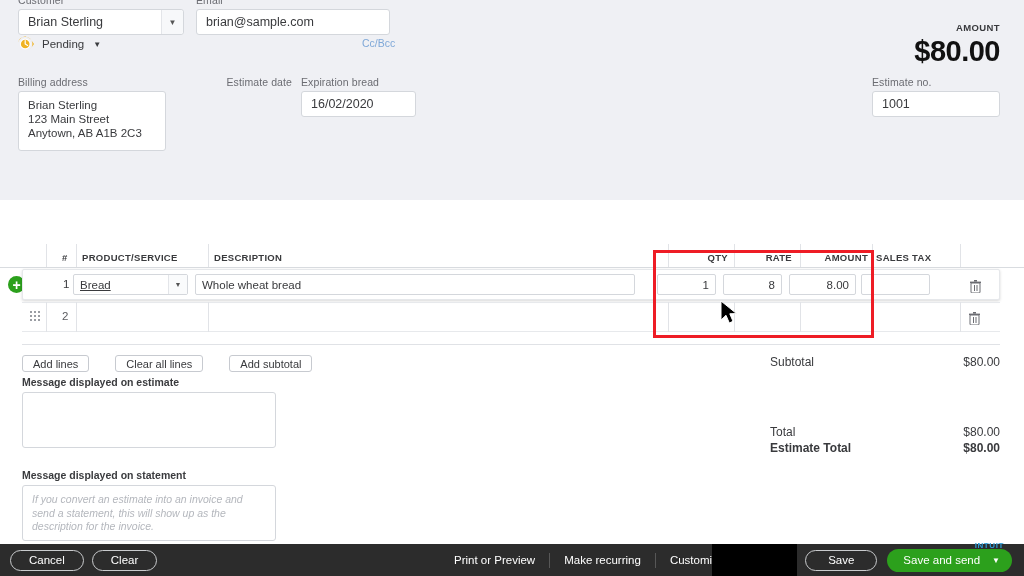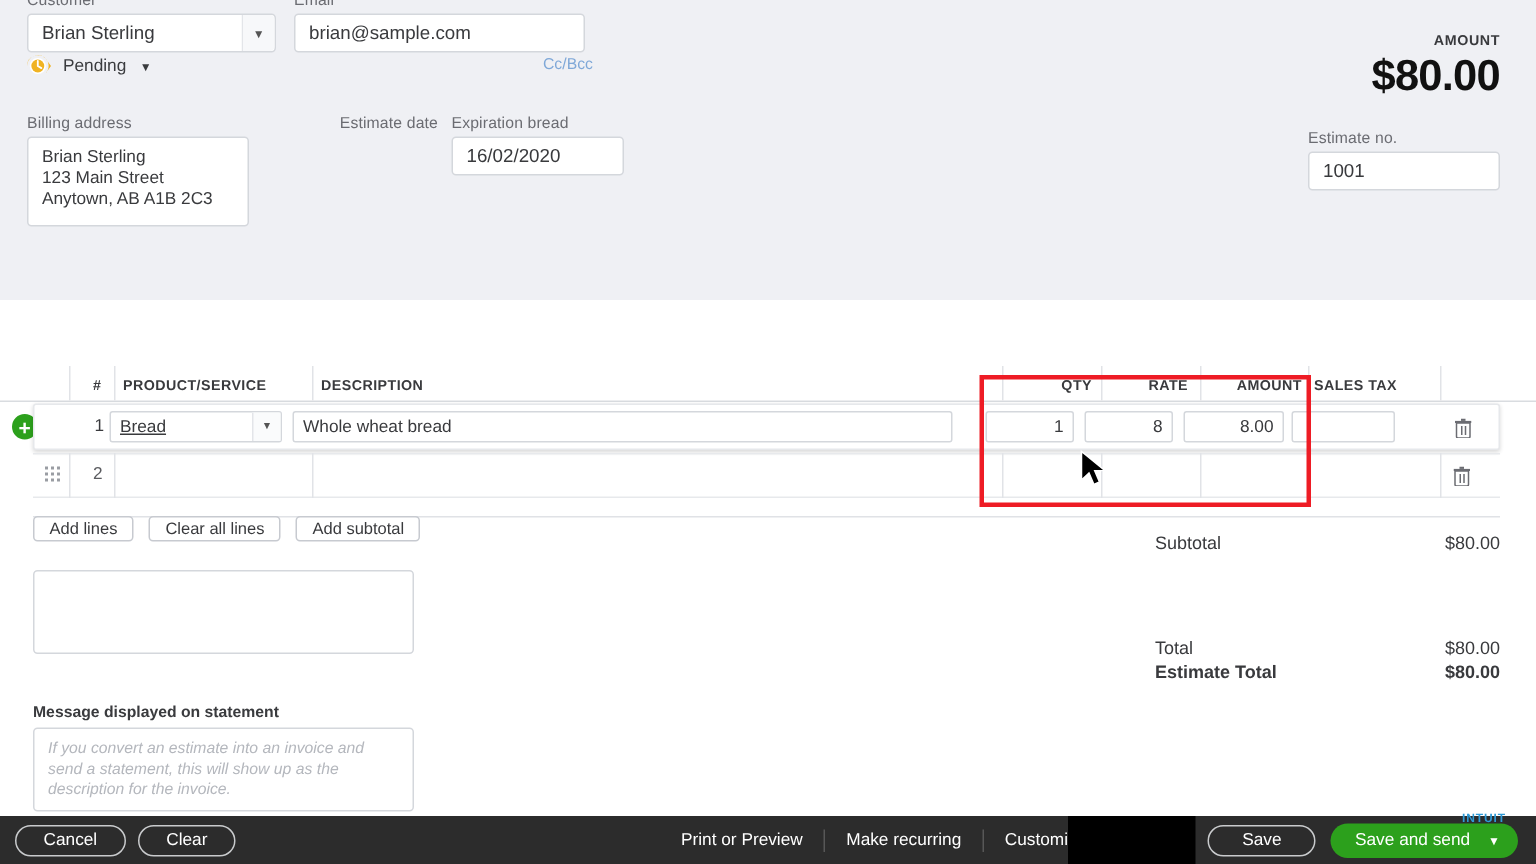--- a/index.html
+++ b/index.html
@@ -58,21 +58,21 @@
     background:#fff; border:1px solid #d4d7dc; border-radius:3px;
     height:60px; padding:6px 9px; font-size:11.5px; line-height:14px;
     color:#393a3d; white-space:pre-line;
   }
   #estdate-block{ position:absolute; left:177px; top:76px; width:115px;text-align:right; }
   #expdate-block{ position:absolute; left:301px; top:76px; width:115px; }
 
   #amount-block{ position:absolute; right:24px; top:22px; text-align:right; }
   #amount-label{ font-size:9.5px; font-weight:bold; letter-spacing:.4px; color:#393a3d; }
   #amount-value{ font-size:29px; font-weight:bold; letter-spacing:-.5px; color:#111; margin-top:2px;}
-  #estno-block{ position:absolute; right:24px; top:86px; width:128px; }
+  #estno-block{ position:absolute; right:24px; top:76px; width:128px; }
 
   
   #items-area{ position:absolute; left:0; top:244px; width:1024px; }
   #items-table{ position:relative; width:1024px; }
 
   .grid-row{ position:relative; height:28px; }
   #hdr-row{
     height:24px; border-bottom:1px solid #d9dce0;
     position:relative;
   }
@@ -123,21 +123,21 @@
 
   .trash{ position:absolute; width:11px; height:13px; cursor:pointer; }
 
   #redbox{
     position:absolute; left:653px; top:250px; width:221px; height:88px;
     border:3px solid #ee1c25; pointer-events:none; z-index:30;
   }
   #cursor{ position:absolute; left:720px; top:300px; z-index:40; pointer-events:none; }
 
   
-  #btn-row{ position:absolute; left:22px; top:344px; display:flex; gap:10px; }
+  #btn-row{ position:absolute; left:22px; top:355px; display:flex; gap:26px; }
   .lt-btn{
     border:1px solid #c7cad0; background:#fff; border-radius:3px;
     font-size:11px; color:#393a3d; height:17px; padding:0 10px;
     display:flex; align-items:center; cursor:pointer;
     font-family:"Liberation Sans", sans-serif;
   }
   #divider-line{ position:absolute; left:22px; top:344px; width:978px; height:1px; background:#e0e2e6; }
 
   .msg-label{ font-size:10.5px; color:#3a3b3e; font-weight:bold; }
   #msg-est-block{ position:absolute; left:22px; top:376px; width:254px; }
@@ -351,20 +351,21 @@
 
 <div id="divider-line"></div>
 
 <div id="btn-row">
   <button class="lt-btn">Add lines</button>
   <button class="lt-btn">Clear all lines</button>
   <button class="lt-btn">Add subtotal</button>
 </div>
 
 <div id="msg-est-block">
+  <div class="msg-label">Message displayed on estimate</div>
   <div class="msg-box"></div>
 </div>
 
 <div id="msg-stmt-block">
   <div class="msg-label">Message displayed on statement</div>
   <div class="msg-box ph">If you convert an estimate into an invoice and send a statement, this will show up as the description for the invoice.</div>
 </div>
 
 <div id="totals">
   <div class="tot-row">

